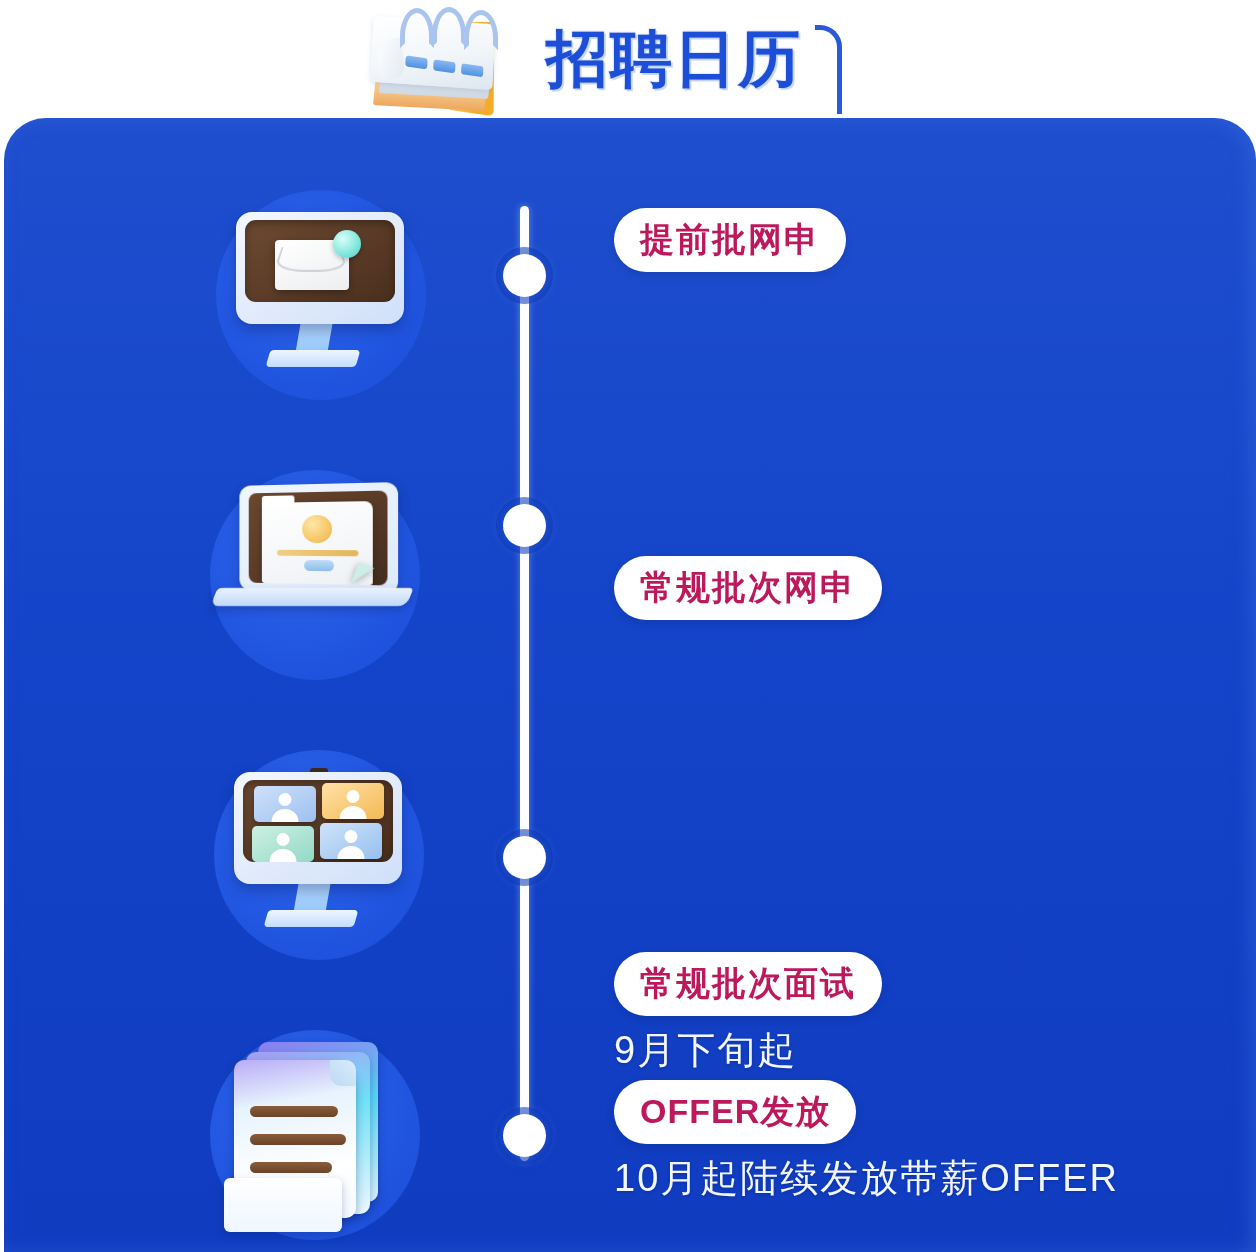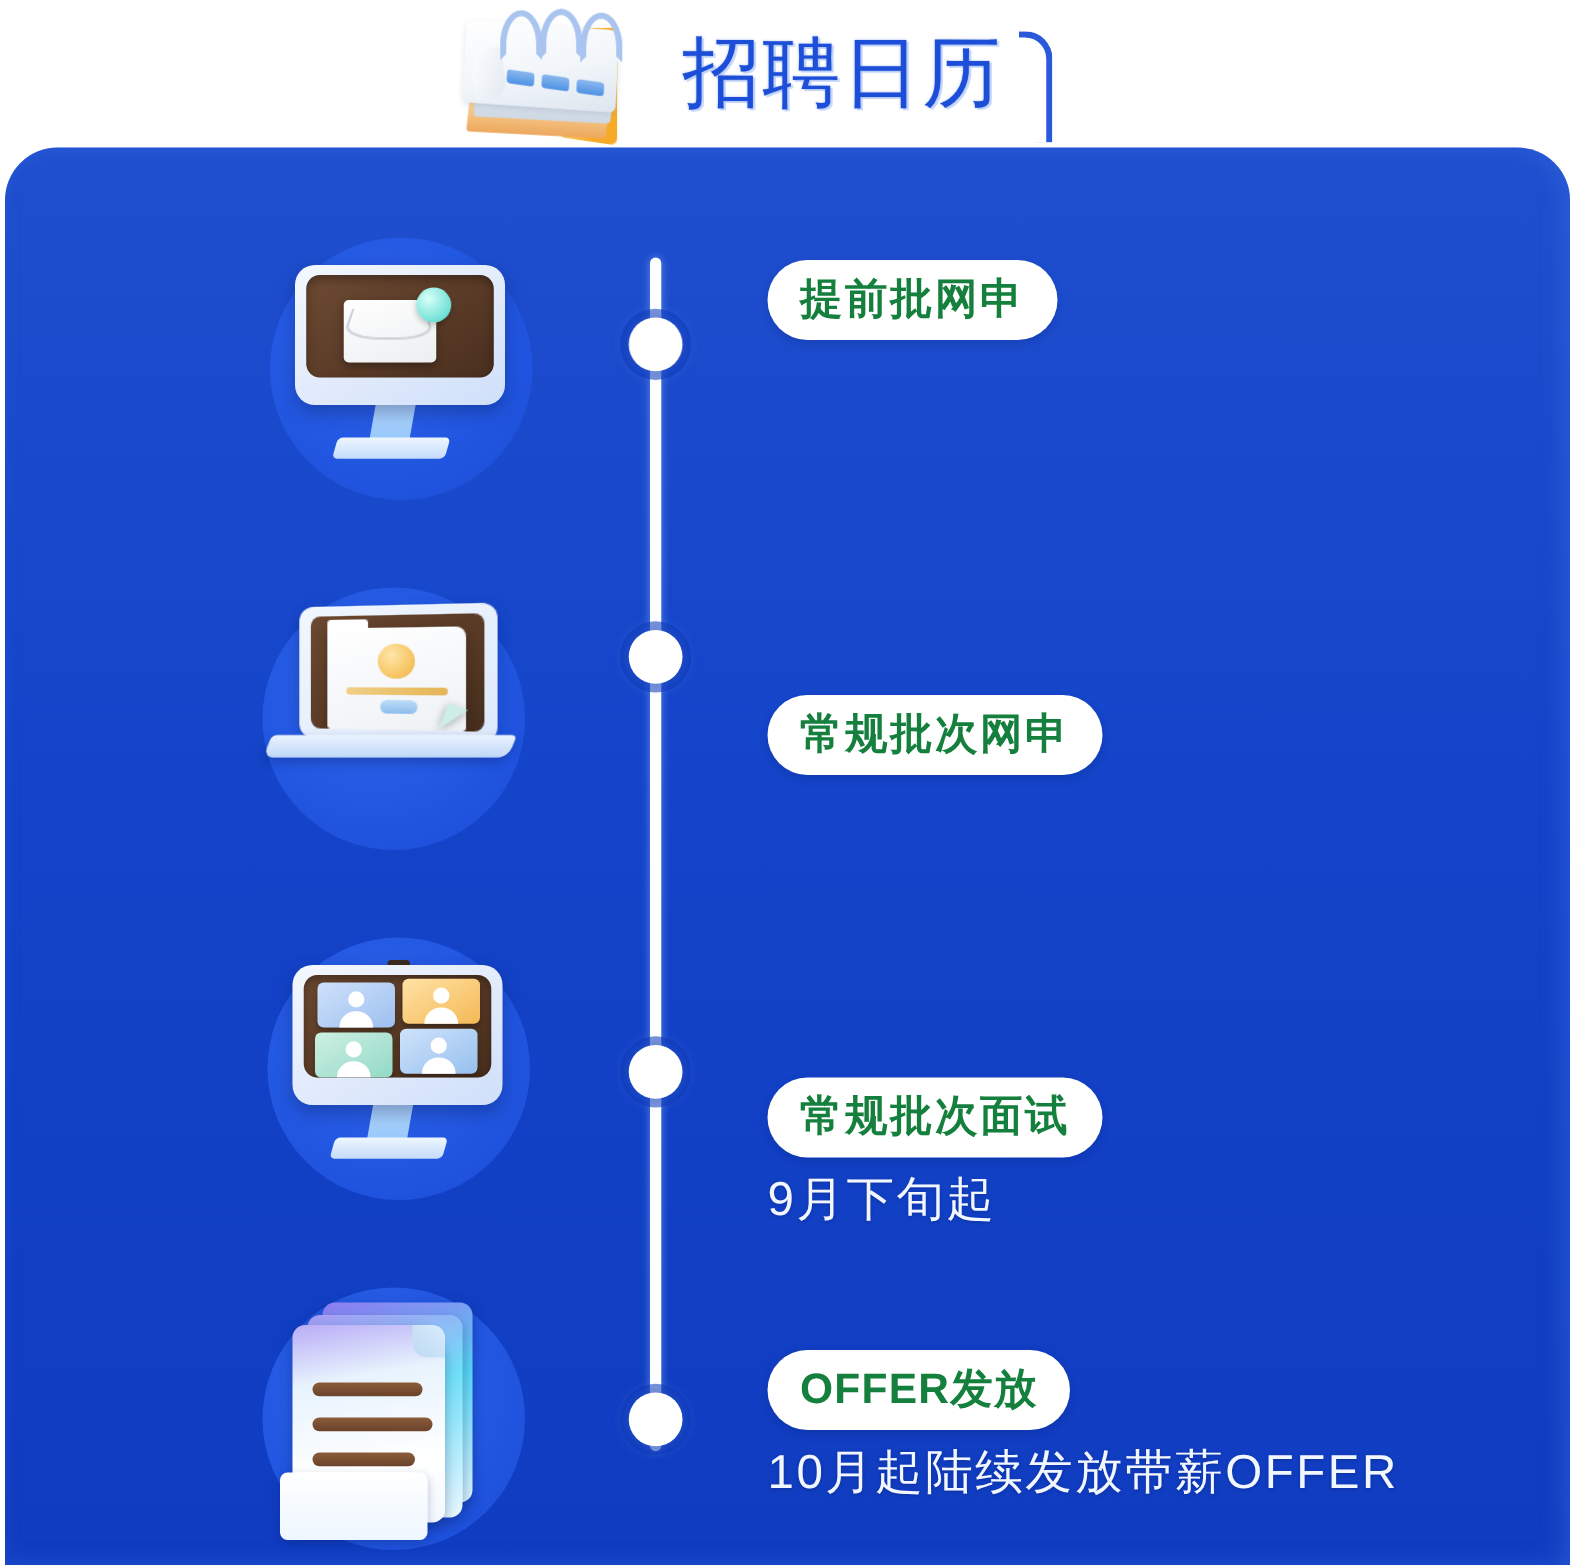--- a/index.html
+++ b/index.html
@@ -107,21 +107,21 @@
     border: 5px solid #a9c4ef;
     border-bottom-color: transparent;
     border-radius: 50% 50% 0 0 / 70% 70% 0 0;
   }
   .cal-ring.r1 { left: 38px; top: 2px; }
   .cal-ring.r2 { left: 70px; top: 1px; }
   .cal-ring.r3 { left: 102px; top: 4px; }
 
   #title-text {
     font-size: 62px;
-    font-weight: normal;
+    font-weight: bold;
     letter-spacing: 2px;
     color: #1c4ed8;
     text-shadow: 0 0 2px rgba(60,110,230,.55), 2px 2px 0 rgba(120,160,240,.35);
     line-height: 1;
     white-space: nowrap;
   }
   
   #title-bracket {
     position: relative;
     width: 34px;
@@ -410,21 +410,21 @@
   }
 
   
   .entry {
     position: absolute;
     left: 610px;
   }
   .pill {
     display: inline-block;
     background: #ffffff;
-    color: #15803d;
+    color: #be185d;
     font-size: 34px;
     font-weight: bold;
     letter-spacing: 2px;
     line-height: 1;
     padding: 14px 26px 16px 26px;
     border-radius: 34px;
     box-shadow: 0 3px 8px rgba(5,25,90,.2);
     white-space: nowrap;
   }
   .pill.offer { letter-spacing: 1px; }
@@ -540,21 +540,21 @@
   <div class="entry" style="top:90px;">
     <div class="pill">提前批网申</div>
   </div>
 
 
   <div class="entry" style="top:438px;">
     <div class="pill">常规批次网申</div>
   </div>
 
 
-  <div class="entry" style="top:744px;">
+  <div class="entry" style="top:834px;">
     <div class="pill">常规批次面试</div>
     <div class="sub">9月下旬起</div>
   </div>
 
   <div class="entry" style="top:962px;">
     <div class="pill offer">OFFER发放</div>
     <div class="sub">10月起陆续发放带薪OFFER</div>
   </div>
 
 </div>

